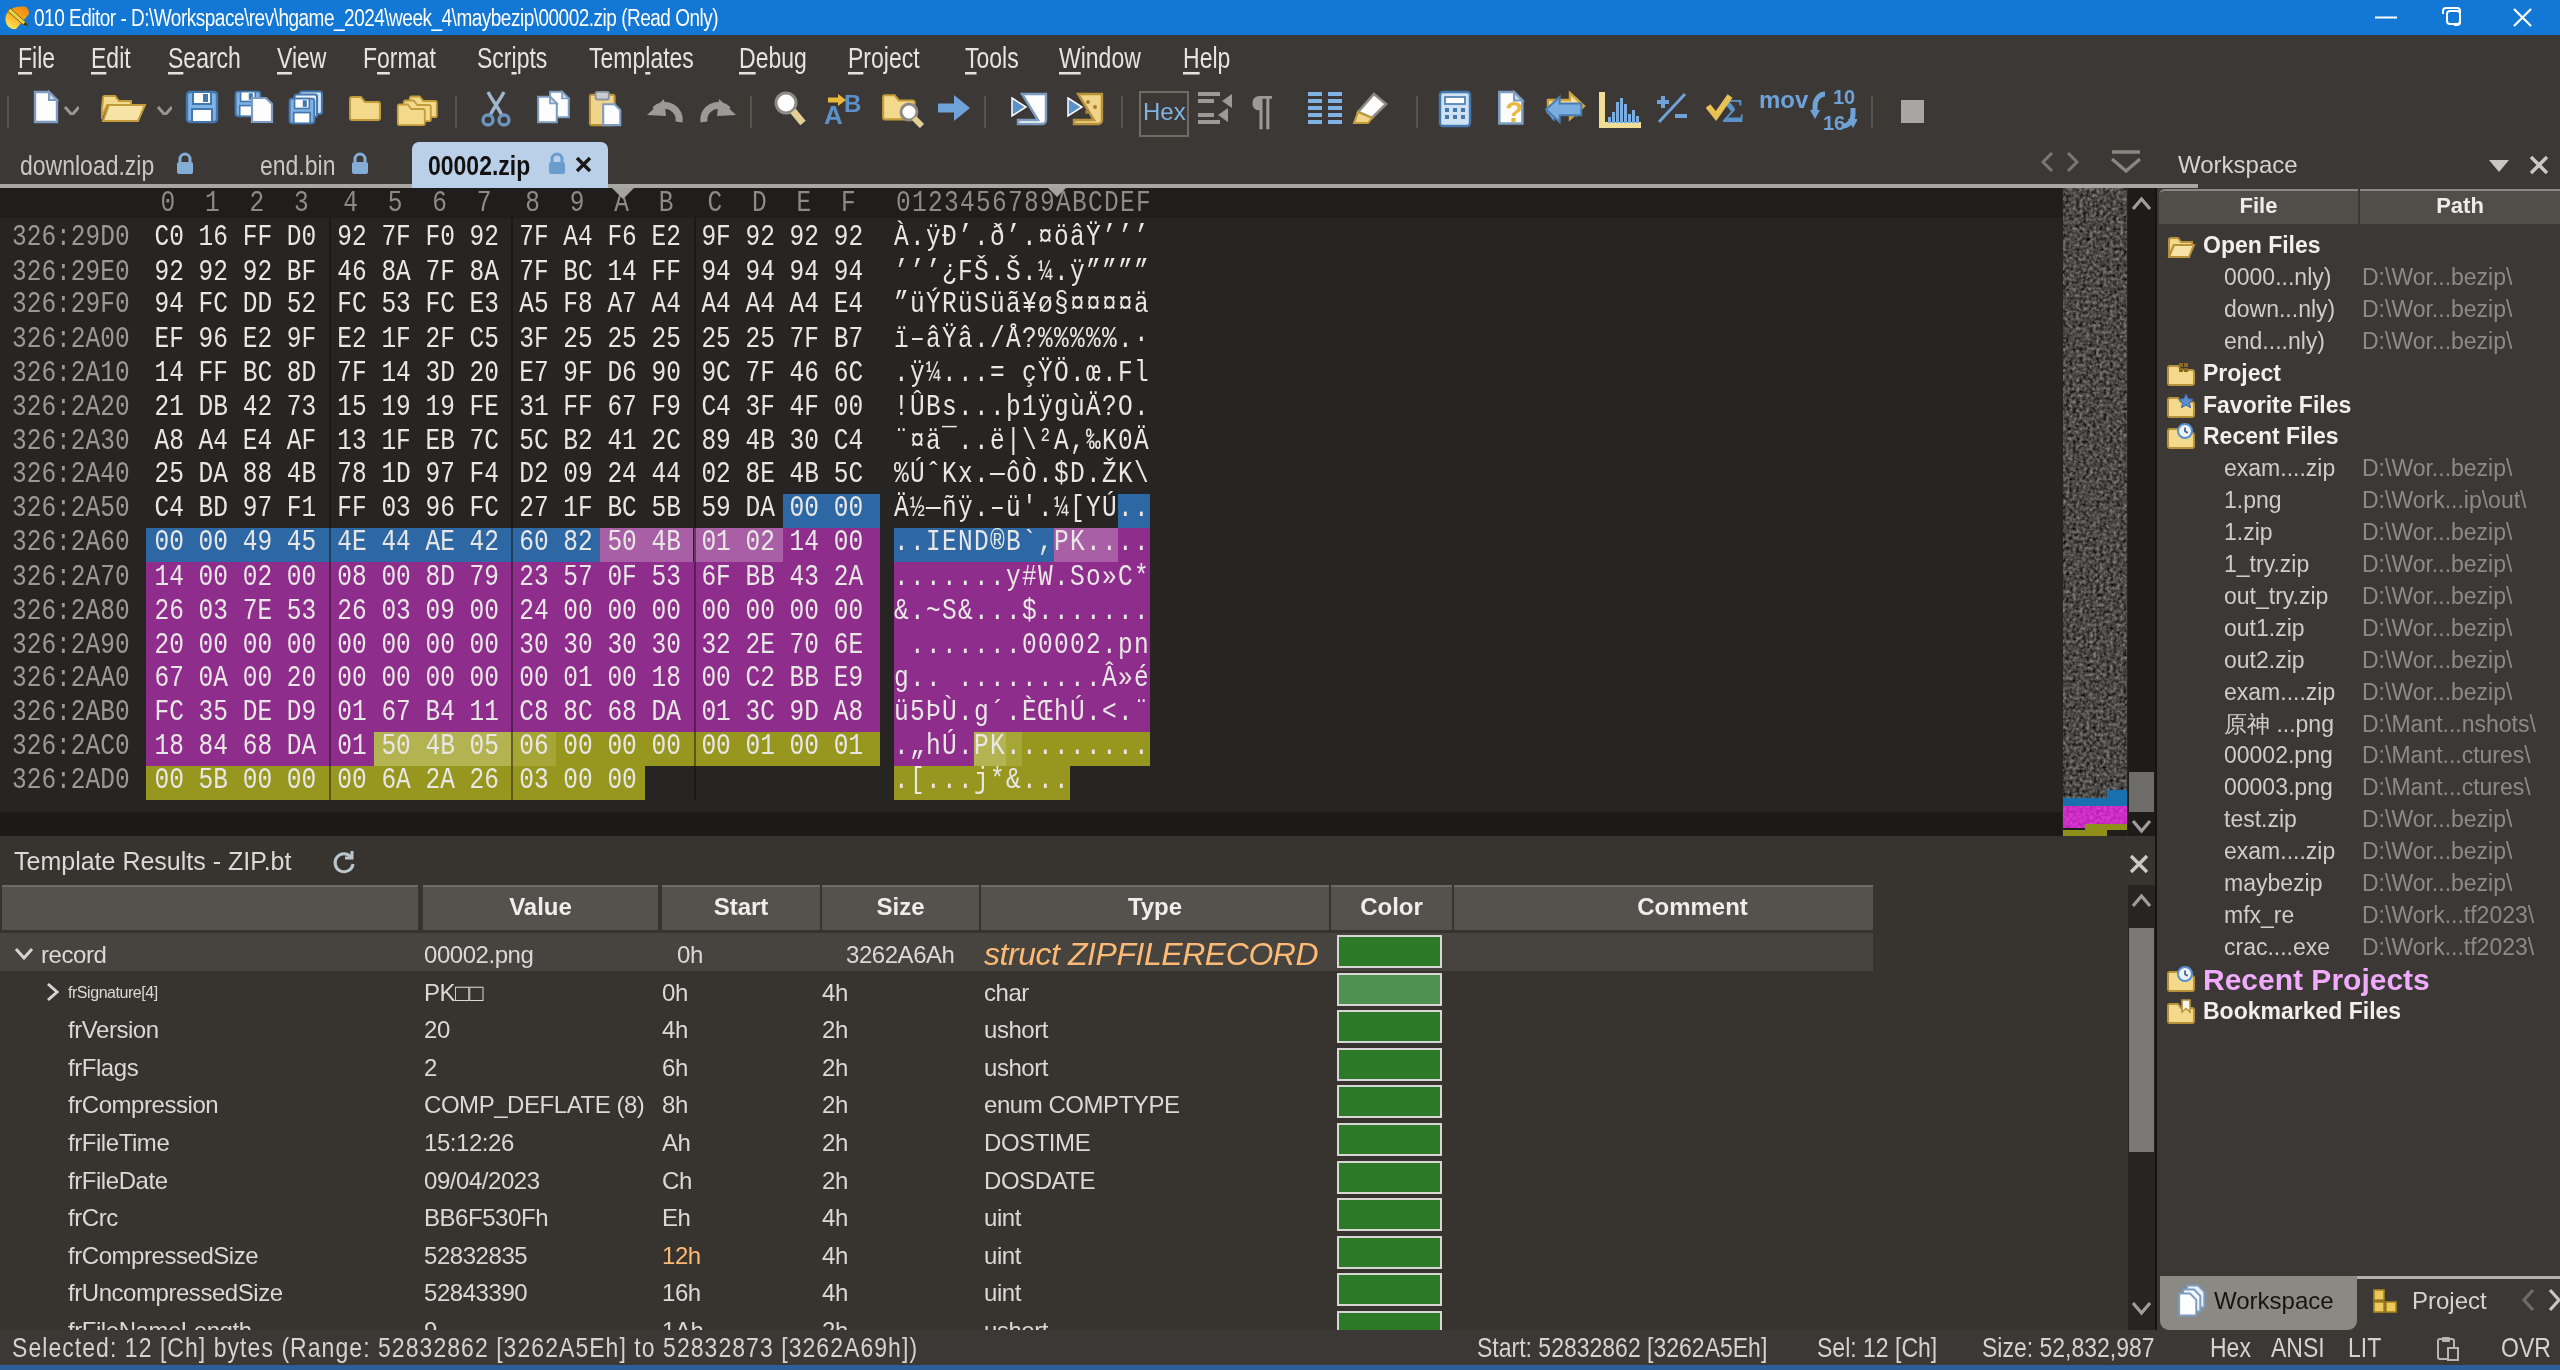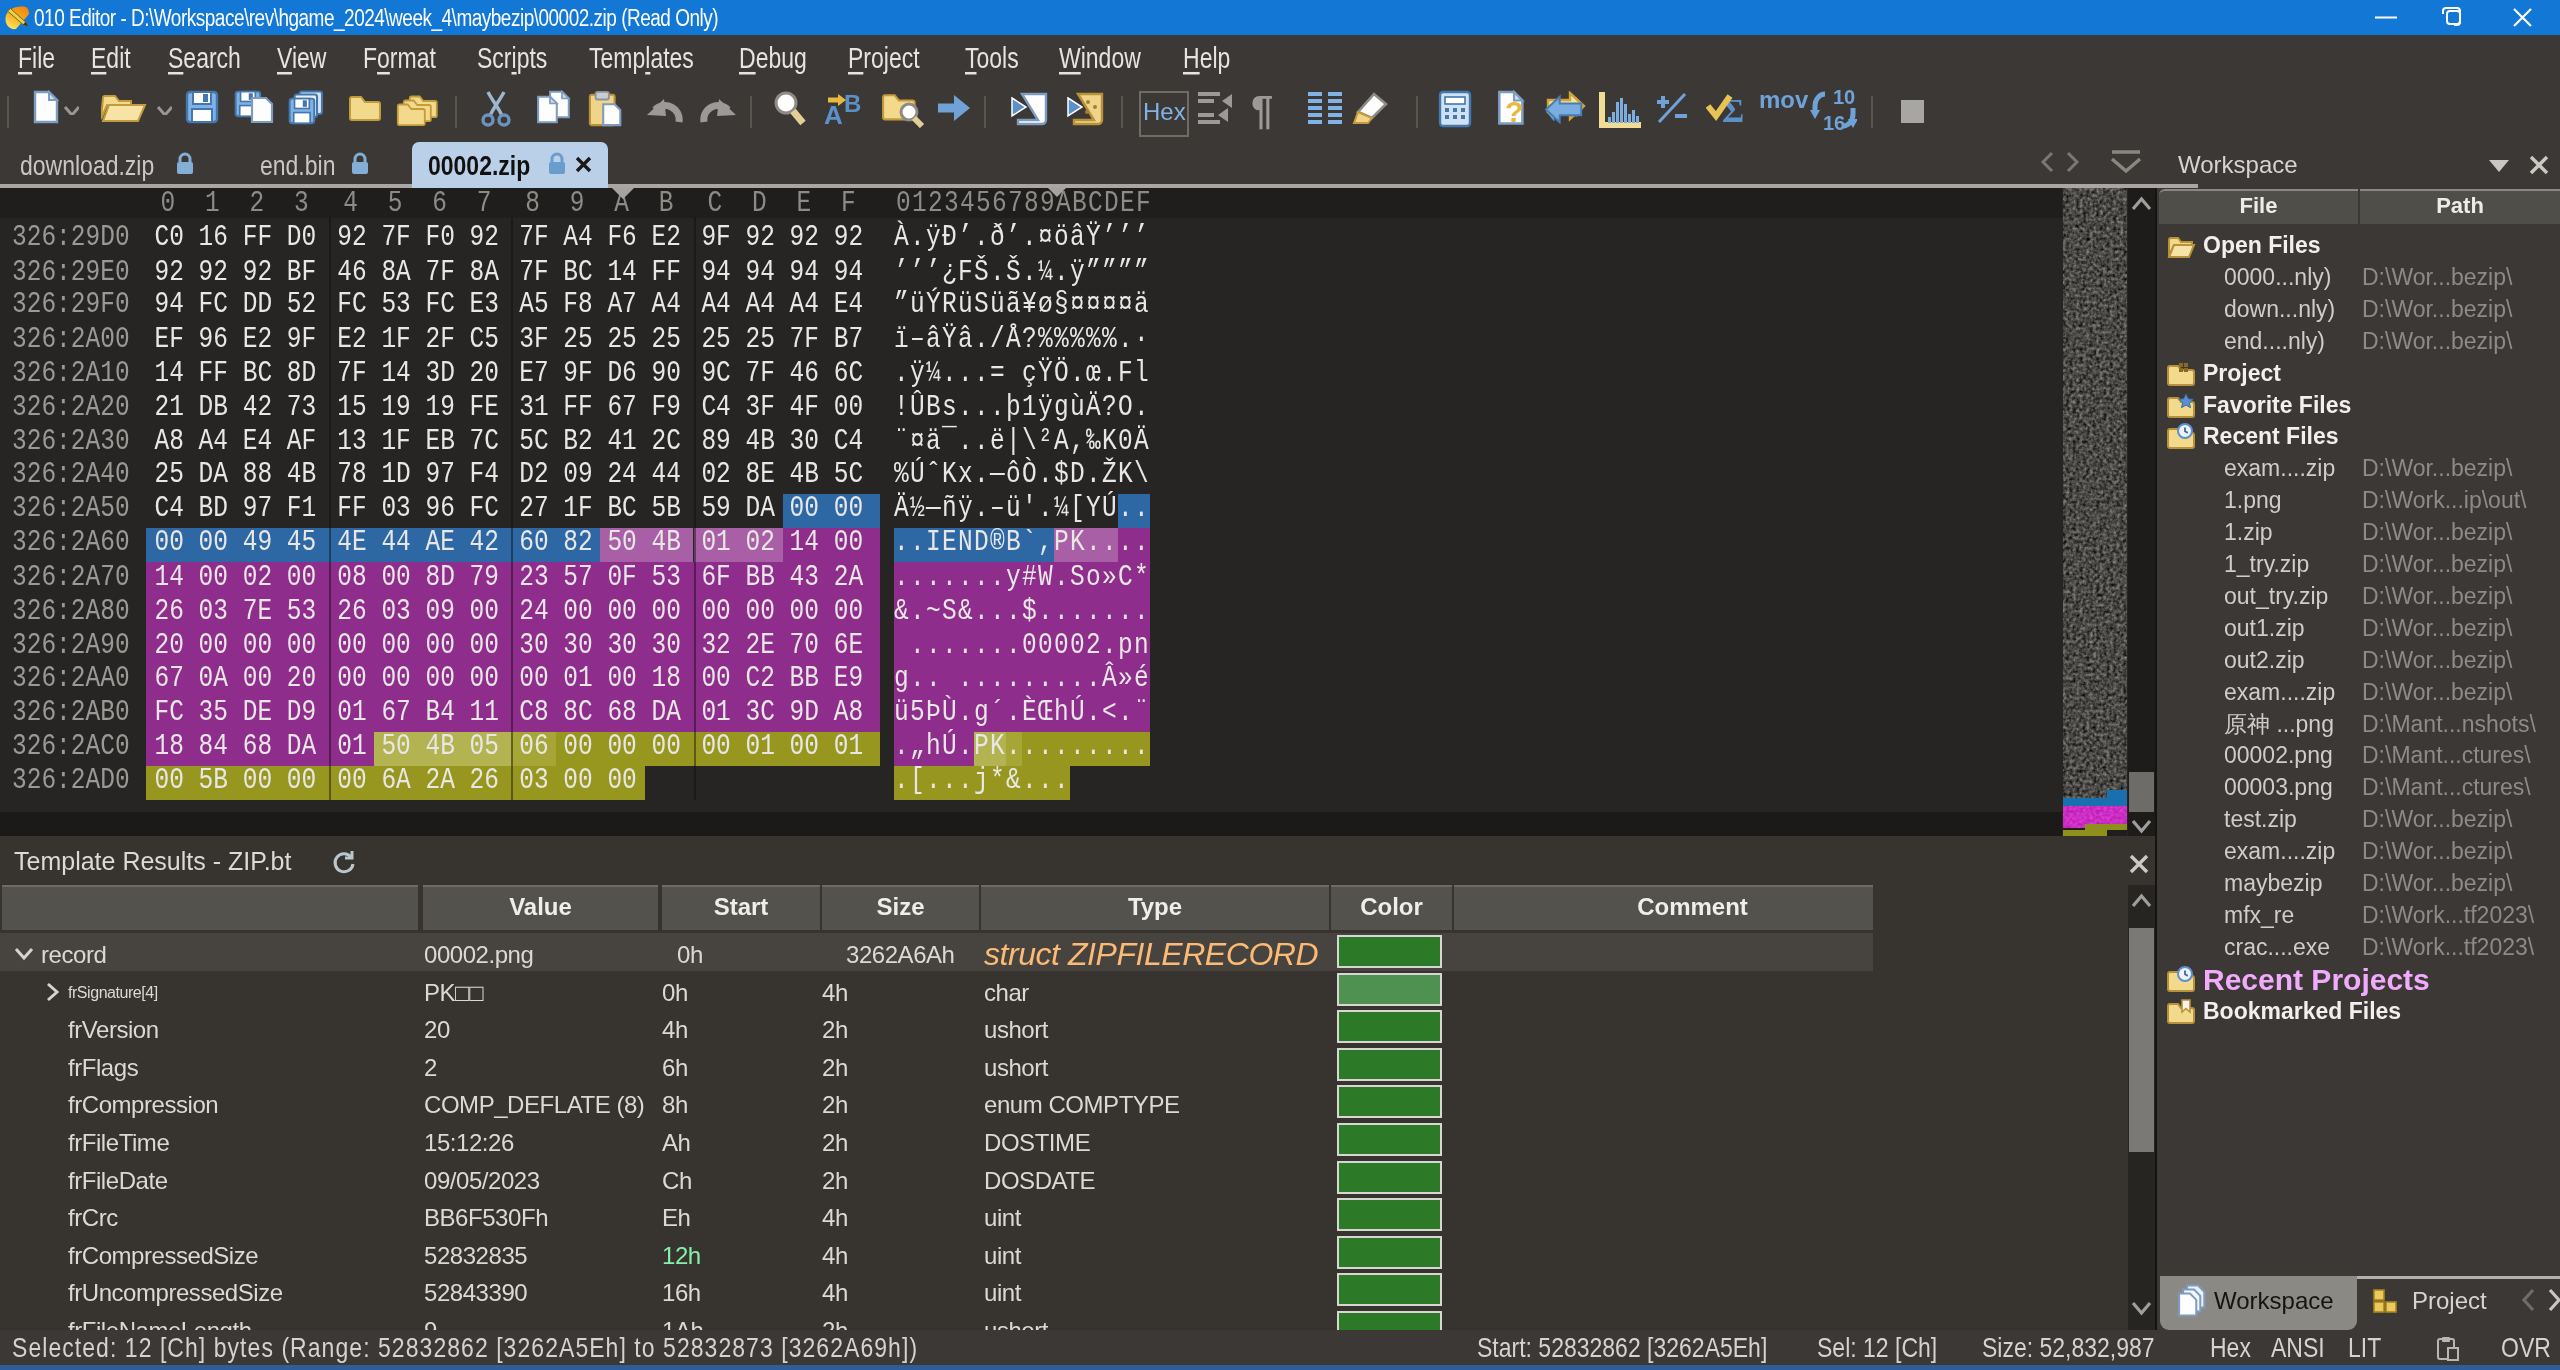--- a/index.html
+++ b/index.html
@@ -439,34 +439,34 @@
 <div class="abs" style="left:822px;top:1086.4px;height:37.6px;line-height:37.6px;font-size:24px;letter-spacing:-0.45px;color:#dbd9d5;">2h</div>
 <div class="abs" style="left:984px;top:1086.4px;height:37.6px;line-height:37.6px;font-size:24px;letter-spacing:-0.45px;color:#dbd9d5;">enum COMPTYPE</div>
 <div class="abs" style="left:1337px;top:1085.4px;width:101px;height:29px;background:#2c7a28;border:2px solid #d8d6d2;"></div>
 <div class="abs" style="left:68px;top:1124.0px;height:37.6px;line-height:37.6px;font-size:24px;letter-spacing:-0.45px;color:#dbd9d5;">frFileTime</div>
 <div class="abs" style="left:424px;top:1124.0px;height:37.6px;line-height:37.6px;font-size:24px;letter-spacing:-0.45px;color:#dbd9d5;">15:12:26</div>
 <div class="abs" style="left:662px;top:1124.0px;height:37.6px;line-height:37.6px;font-size:24px;letter-spacing:-0.45px;color:#dbd9d5;">Ah</div>
 <div class="abs" style="left:822px;top:1124.0px;height:37.6px;line-height:37.6px;font-size:24px;letter-spacing:-0.45px;color:#dbd9d5;">2h</div>
 <div class="abs" style="left:984px;top:1124.0px;height:37.6px;line-height:37.6px;font-size:24px;letter-spacing:-0.45px;color:#dbd9d5;">DOSTIME</div>
 <div class="abs" style="left:1337px;top:1123.0px;width:101px;height:29px;background:#2c7a28;border:2px solid #d8d6d2;"></div>
 <div class="abs" style="left:68px;top:1161.6px;height:37.6px;line-height:37.6px;font-size:24px;letter-spacing:-0.45px;color:#dbd9d5;">frFileDate</div>
-<div class="abs" style="left:424px;top:1161.6px;height:37.6px;line-height:37.6px;font-size:24px;letter-spacing:-0.45px;color:#dbd9d5;">09/05/2023</div>
+<div class="abs" style="left:424px;top:1161.6px;height:37.6px;line-height:37.6px;font-size:24px;letter-spacing:-0.45px;color:#dbd9d5;">09/04/2023</div>
 <div class="abs" style="left:662px;top:1161.6px;height:37.6px;line-height:37.6px;font-size:24px;letter-spacing:-0.45px;color:#dbd9d5;">Ch</div>
 <div class="abs" style="left:822px;top:1161.6px;height:37.6px;line-height:37.6px;font-size:24px;letter-spacing:-0.45px;color:#dbd9d5;">2h</div>
 <div class="abs" style="left:984px;top:1161.6px;height:37.6px;line-height:37.6px;font-size:24px;letter-spacing:-0.45px;color:#dbd9d5;">DOSDATE</div>
 <div class="abs" style="left:1337px;top:1160.6px;width:101px;height:29px;background:#2c7a28;border:2px solid #d8d6d2;"></div>
 <div class="abs" style="left:68px;top:1199.2px;height:37.6px;line-height:37.6px;font-size:24px;letter-spacing:-0.45px;color:#dbd9d5;">frCrc</div>
 <div class="abs" style="left:424px;top:1199.2px;height:37.6px;line-height:37.6px;font-size:24px;letter-spacing:-0.45px;color:#dbd9d5;">BB6F530Fh</div>
 <div class="abs" style="left:662px;top:1199.2px;height:37.6px;line-height:37.6px;font-size:24px;letter-spacing:-0.45px;color:#dbd9d5;">Eh</div>
 <div class="abs" style="left:822px;top:1199.2px;height:37.6px;line-height:37.6px;font-size:24px;letter-spacing:-0.45px;color:#dbd9d5;">4h</div>
 <div class="abs" style="left:984px;top:1199.2px;height:37.6px;line-height:37.6px;font-size:24px;letter-spacing:-0.45px;color:#dbd9d5;">uint</div>
 <div class="abs" style="left:1337px;top:1198.2px;width:101px;height:29px;background:#2c7a28;border:2px solid #d8d6d2;"></div>
 <div class="abs" style="left:68px;top:1236.8px;height:37.6px;line-height:37.6px;font-size:24px;letter-spacing:-0.45px;color:#dbd9d5;">frCompressedSize</div>
 <div class="abs" style="left:424px;top:1236.8px;height:37.6px;line-height:37.6px;font-size:24px;letter-spacing:-0.45px;color:#dbd9d5;">52832835</div>
-<div class="abs" style="left:662px;top:1236.8px;height:37.6px;line-height:37.6px;font-size:24px;letter-spacing:-0.45px;color:#86efac;">12h</div>
+<div class="abs" style="left:662px;top:1236.8px;height:37.6px;line-height:37.6px;font-size:24px;letter-spacing:-0.45px;color:#fdba74;">12h</div>
 <div class="abs" style="left:822px;top:1236.8px;height:37.6px;line-height:37.6px;font-size:24px;letter-spacing:-0.45px;color:#dbd9d5;">4h</div>
 <div class="abs" style="left:984px;top:1236.8px;height:37.6px;line-height:37.6px;font-size:24px;letter-spacing:-0.45px;color:#dbd9d5;">uint</div>
 <div class="abs" style="left:1337px;top:1235.8px;width:101px;height:29px;background:#2c7a28;border:2px solid #d8d6d2;"></div>
 <div class="abs" style="left:68px;top:1274.4px;height:37.6px;line-height:37.6px;font-size:24px;letter-spacing:-0.45px;color:#dbd9d5;">frUncompressedSize</div>
 <div class="abs" style="left:424px;top:1274.4px;height:37.6px;line-height:37.6px;font-size:24px;letter-spacing:-0.45px;color:#dbd9d5;">52843390</div>
 <div class="abs" style="left:662px;top:1274.4px;height:37.6px;line-height:37.6px;font-size:24px;letter-spacing:-0.45px;color:#dbd9d5;">16h</div>
 <div class="abs" style="left:822px;top:1274.4px;height:37.6px;line-height:37.6px;font-size:24px;letter-spacing:-0.45px;color:#dbd9d5;">4h</div>
 <div class="abs" style="left:984px;top:1274.4px;height:37.6px;line-height:37.6px;font-size:24px;letter-spacing:-0.45px;color:#dbd9d5;">uint</div>
 <div class="abs" style="left:1337px;top:1273.4px;width:101px;height:29px;background:#2c7a28;border:2px solid #d8d6d2;"></div>
 <div class="abs" style="left:68px;top:1312.0px;height:37.6px;line-height:37.6px;font-size:24px;letter-spacing:-0.45px;color:#dbd9d5;">frFileNameLength</div>

